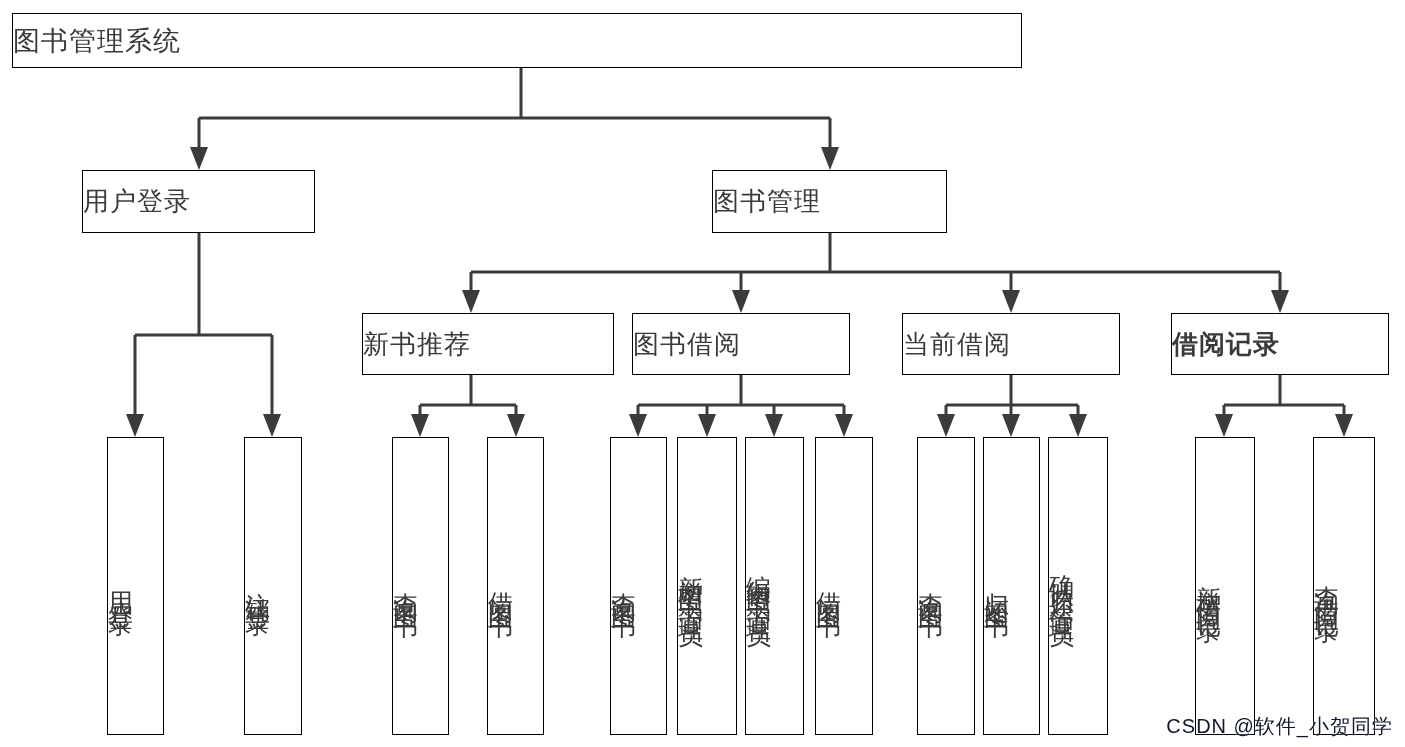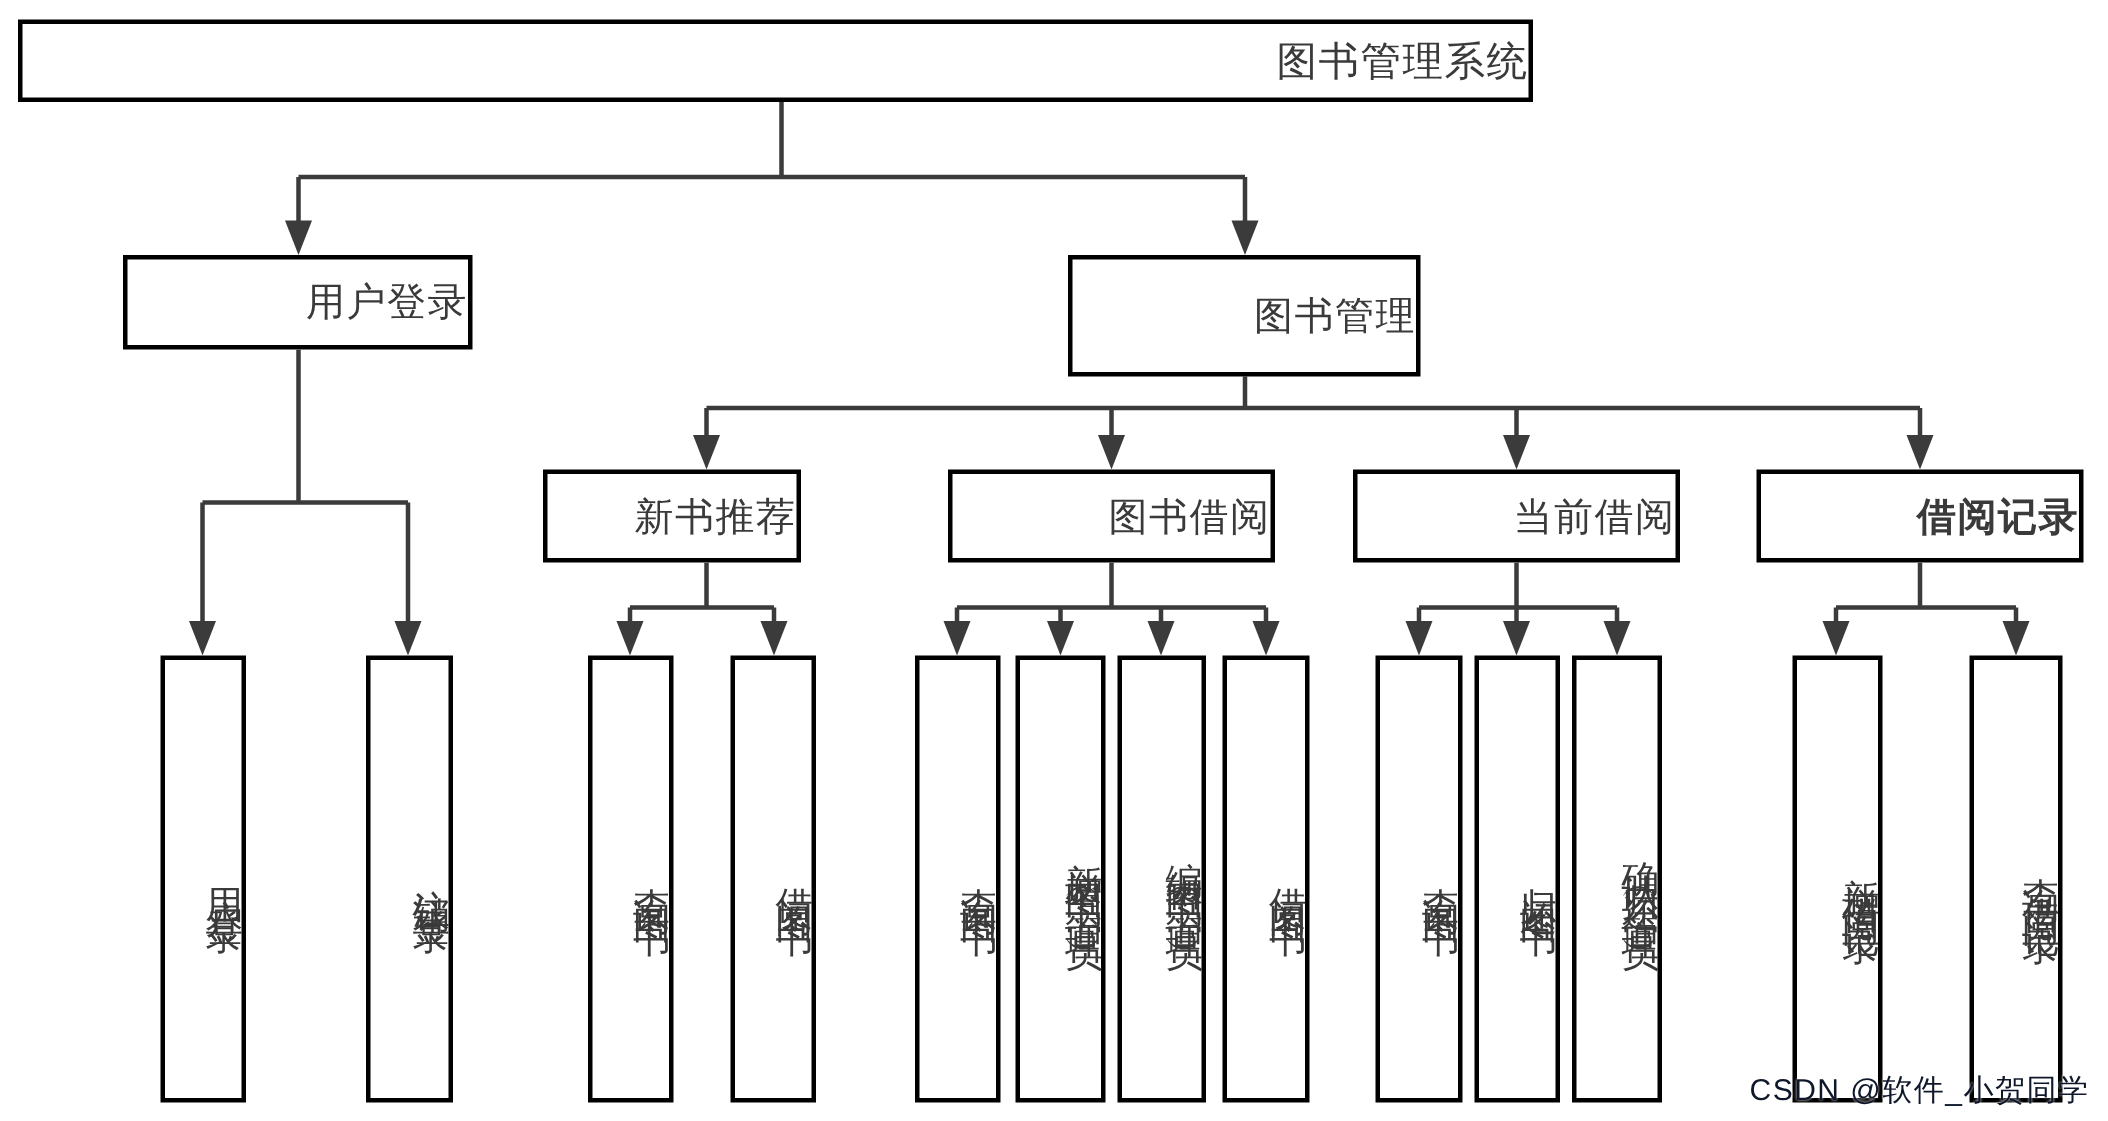--- a/index.html
+++ b/index.html
@@ -5,22 +5,22 @@
   html,body { margin:0; padding:0; background:#ffffff; }
   .stage {
     position:relative; width:1405px; height:747px;
     background:#ffffff; overflow:hidden;
     font-family:"Liberation Sans", sans-serif;
     color:#3a3a3a;
   }
   .wires { position:absolute; left:0; top:0; width:1405px; height:747px; }
   .node {
     position:absolute; box-sizing:border-box;
-    border:3px solid #000000; background:#ffffff;
-    display:flex; align-items:center; justify-content:flex-end;
+    border:1px solid #000000; background:#ffffff;
+    display:flex; align-items:center; justify-content:flex-start;
     z-index:2;
   }
   .hlabel { font-size:26px; letter-spacing:1px; white-space:nowrap; }
   .root-label { font-size:27px; }
   .vnode { top:437px; height:298px; }
   .vlabel {
     writing-mode:vertical-rl; text-orientation:mixed;
     font-size:25px; letter-spacing:7px; line-height:1;
     white-space:nowrap;
   }
@@ -75,25 +75,25 @@
     </g>
   </svg>
 
   <div class="node" style="left:12px; top:13px; width:1010px; height:55px;">
     <span class="hlabel root-label">图书管理系统</span>
   </div>
 
   <div class="node" style="left:82px; top:170px; width:233px; height:63px;">
     <span class="hlabel">用户登录</span>
   </div>
-  <div class="node" style="left:712px; top:170px; width:235px; height:81px;">
+  <div class="node" style="left:712px; top:170px; width:235px; height:63px;">
     <span class="hlabel">图书管理</span>
   </div>
 
-  <div class="node" style="left:362px; top:313px; width:172px; height:62px;padding-left:48px;">
+  <div class="node" style="left:362px; top:313px; width:252px; height:62px;">
     <span class="hlabel">新书推荐</span>
   </div>
   <div class="node" style="left:632px; top:313px; width:218px; height:62px;">
     <span class="hlabel">图书借阅</span>
   </div>
   <div class="node" style="left:902px; top:313px; width:218px; height:62px;">
     <span class="hlabel">当前借阅</span>
   </div>
   <div class="node" style="left:1171px; top:313px; width:218px; height:62px;font-weight:bold;">
     <span class="hlabel">借阅记录</span>

